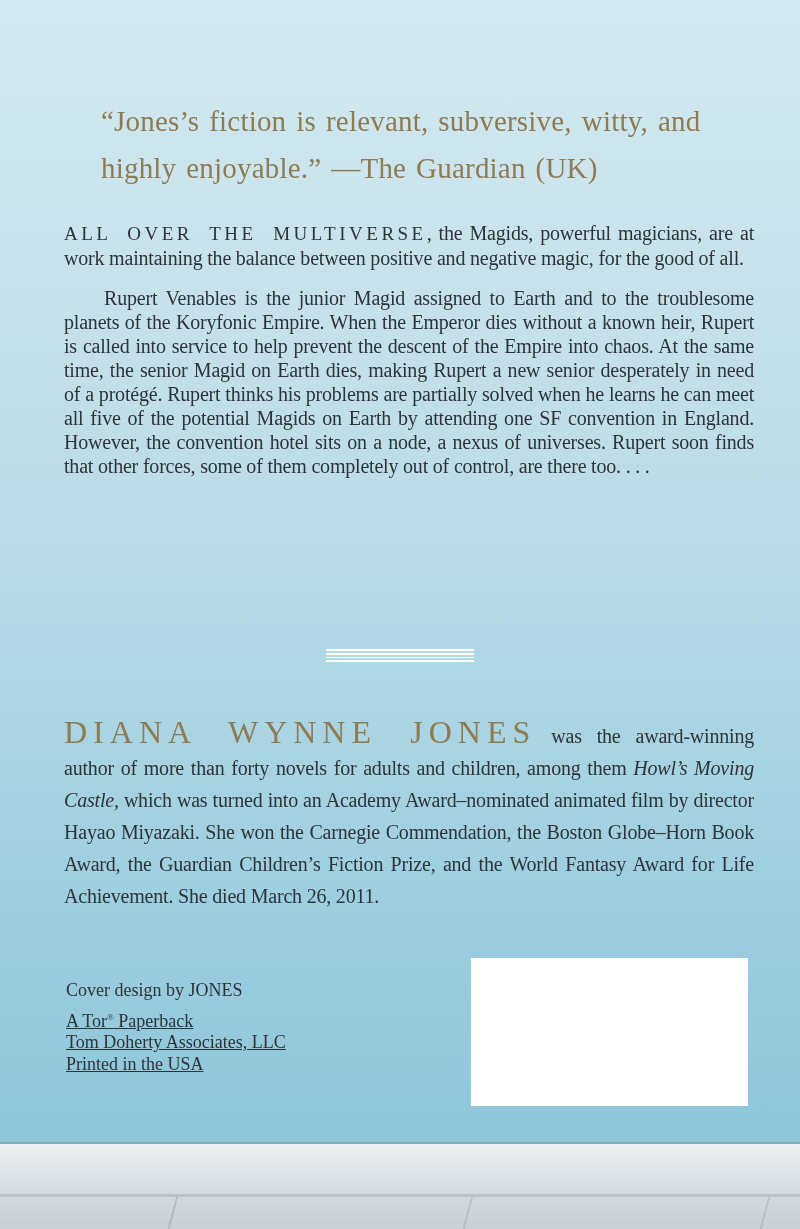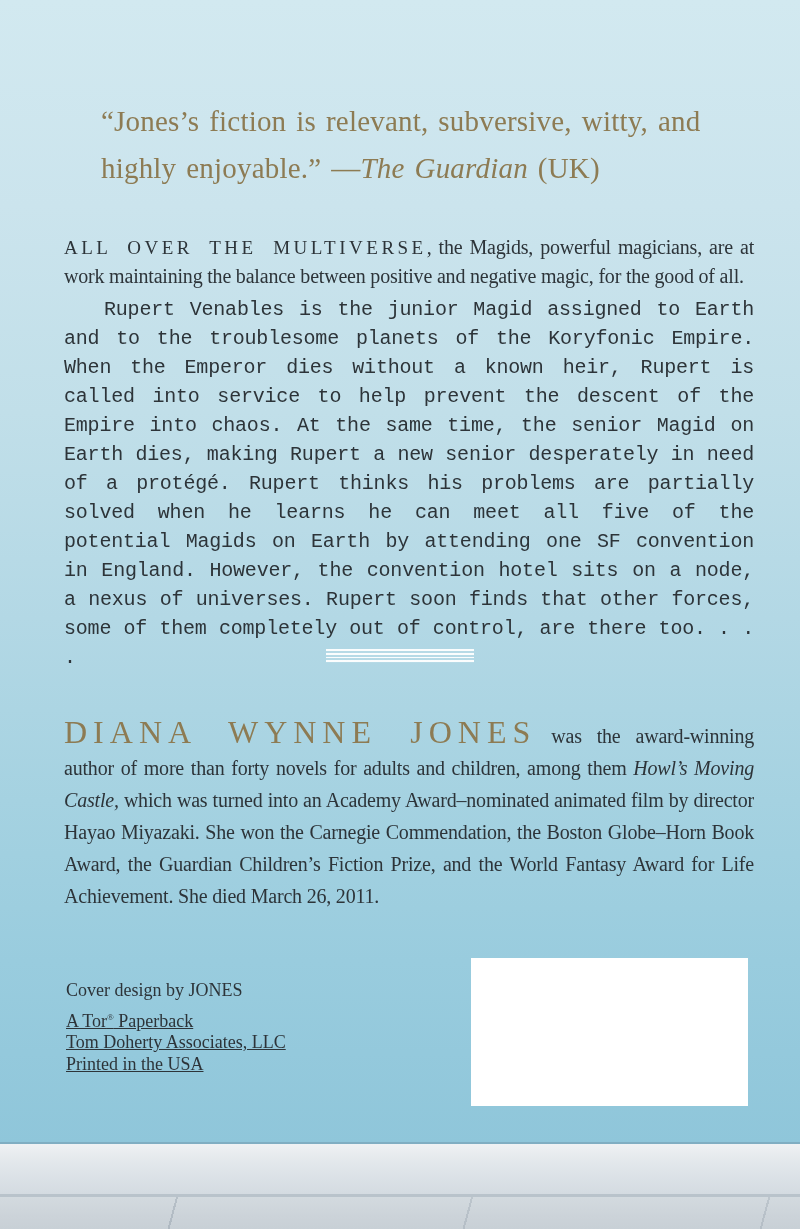--- a/index.html
+++ b/index.html
@@ -37,33 +37,33 @@
 
   
   .pull-quote {
     position: absolute; left: 101px; top: 98px;
     width: 648px;
     font-size: 29px; line-height: 47px;
     letter-spacing: 0.2px;
     word-spacing: 2.5px;
     color: var(--accent-gold, #8d7b53);
   }
-  .pull-quote .src-italic { font-style: italic; }
+  .pull-quote .src-italic { }
 
   
   .synopsis {
-    position: absolute; left: 64px; top: 233px;
+    position: absolute; left: 64px; top: 221px;
     width: 690px;
-    font-size: 20px; line-height: 29px;
+    font-size: 20px; line-height: 24px;
     letter-spacing: -0.2px;
     color: var(--body-text, #2d3439);
     text-align: justify;
   }
   .synopsis p { margin: 0; }
-  .synopsis p.second { text-indent: 40px; margin-top: 4px; font-family: Liberation Mono, monospace; }
+  .synopsis p.second { text-indent: 40px; margin-top: 16px; }
   .lead-caps {
     letter-spacing: 3.5px;
     word-spacing: 6px;
     font-size: 19px;
   }
 
   
   .divider-rule {
     position: absolute; left: 326px; top: 649px;
     width: 148px; height: 14px;

